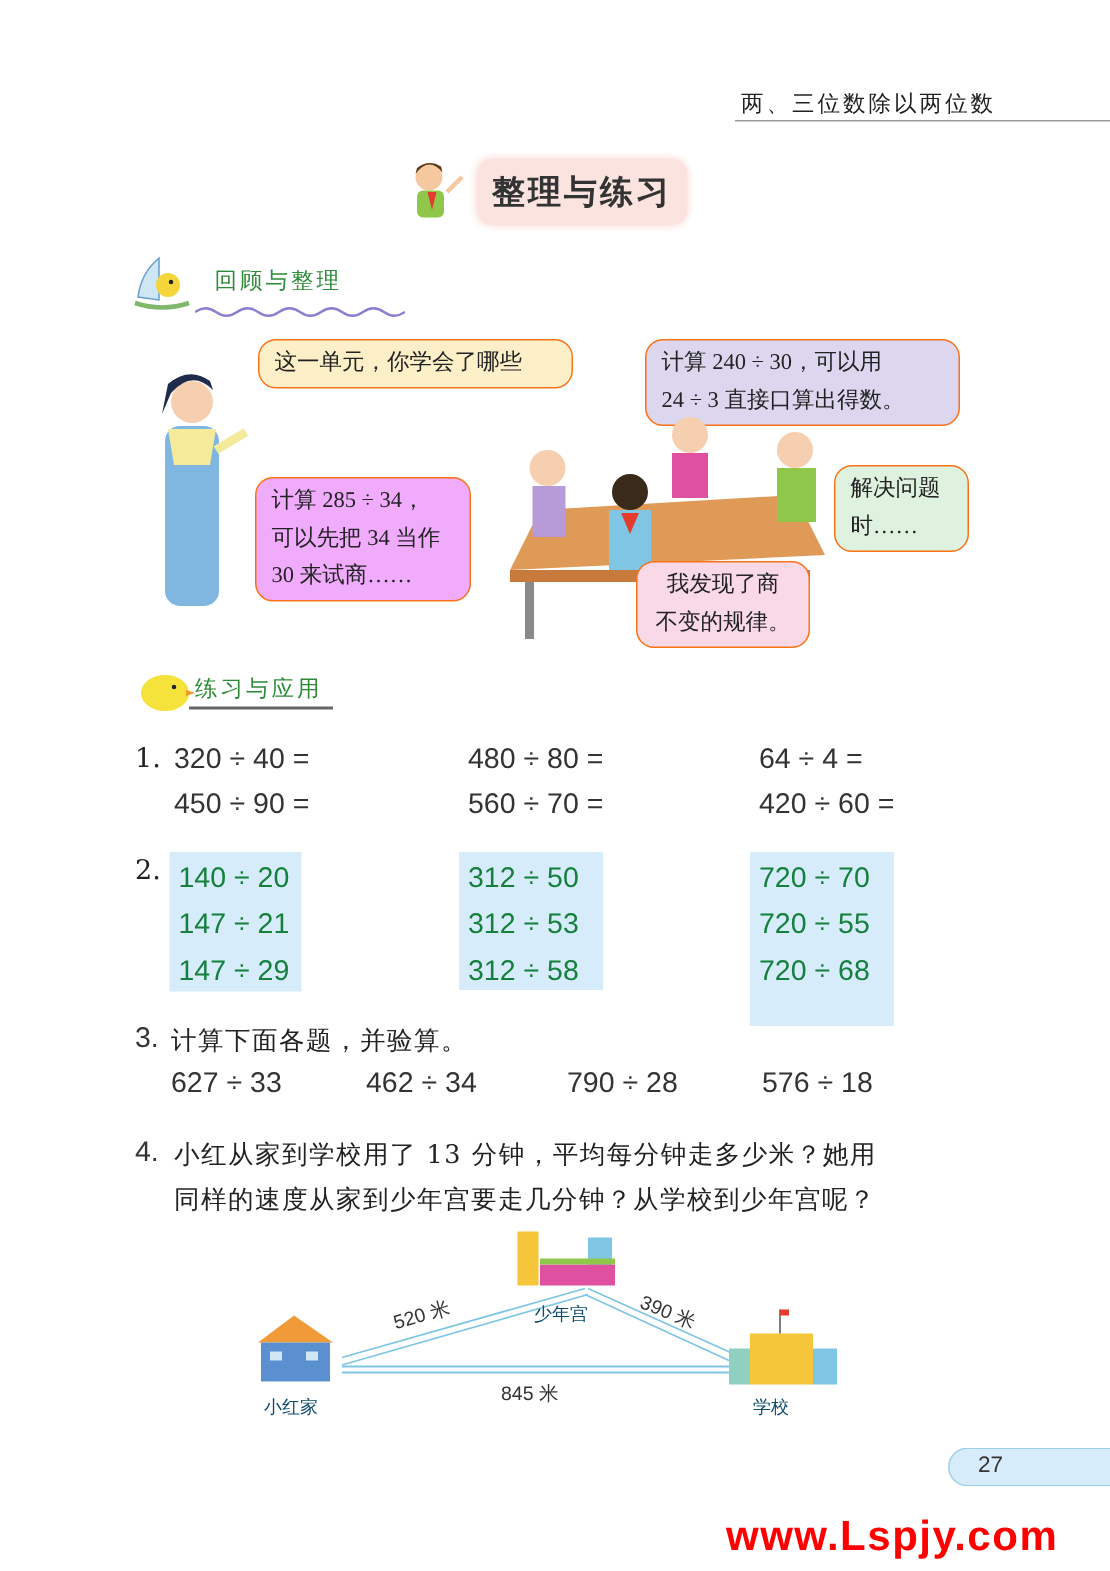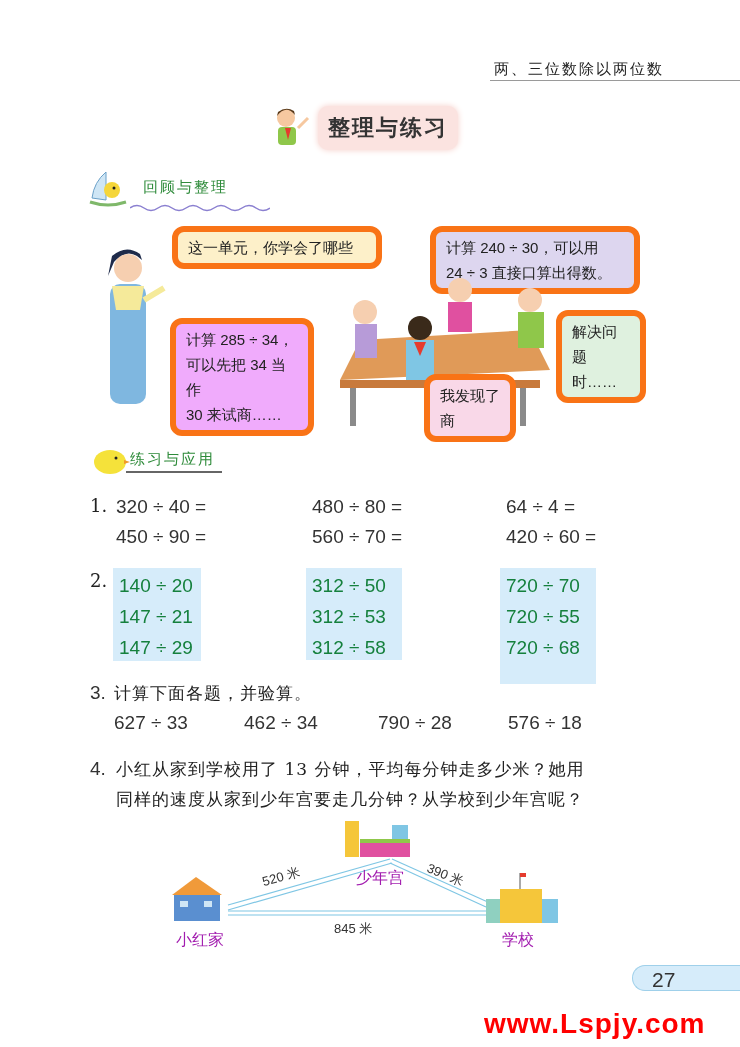--- a/index.html
+++ b/index.html
@@ -6,38 +6,38 @@
   body { width: 740px; height: 1047px; background: #ffffff; position: relative; overflow: hidden;
          font-family: "DejaVu Sans", sans-serif; color: #231f20; }
   .abs { position: absolute; }
   .header-line { left: 490px; top: 80px; width: 250px; height: 1px; background: #9a9a9a; }
   .header-title { left: 494px; top: 60px; font-size: 15px; font-family: "DejaVu Serif", serif; letter-spacing: 2px; color: #222; }
   .title-box { left: 318px; top: 106px; width: 140px; height: 44px; background: #fbe3e0; border-radius: 10px;
                box-shadow: 0 0 6px #f6cfc9; display: flex; align-items: center; justify-content: center;
                font-size: 22px; font-weight: bold; color: #333; letter-spacing: 2px; }
   .boy-icon { left: 272px; top: 106px; width: 40px; height: 44px; }
   .sec-label { font-size: 15px; color: #2e8b3a; letter-spacing: 2px; }
-  .bubble { position: absolute; border-radius: 12px; border: 6px solid #f97316; font-family: Liberation Sans, sans-serif;
+  .bubble { position: absolute; border-radius: 12px; border: 1px solid #f97316; font-family: Liberation Serif, serif;
             font-size: 15px; line-height: 25px; padding: 3px 10px; color: #222; }
   .b-yellow { background: #fdf0c9; }
   .b-purple { background: #ddd6ef; }
   .b-blue { background: #f0abfc; }
   .b-green { background: #dff1df; }
   .b-pink { background: #f9d8e8; }
   .num { font-family: "Liberation Sans", sans-serif; font-size: 19px; color: #333; }
   .qnum { font-family: "DejaVu Serif", serif; font-size: 18px; color: #222; }
   .box-blue { background: #d6ecfa; position: absolute; padding: 2px 6px; }
   .box-blue div { font-family: "Liberation Sans", sans-serif; font-size: 19px; line-height: 31px; color: #15803d; }
   .cn { font-family: "DejaVu Serif", serif; font-size: 17px; color: #222; letter-spacing: 1px; }
   .page-num-tab { left: 632px; top: 965px; width: 108px; height: 26px; background: #d6ecfa; border-radius: 13px 0 0 13px;
                   border: 1px solid #9fd0ea; border-right: none; }
-  .page-num { left: 652px; top: 968px; font-family: "Liberation Sans", sans-serif; font-size: 21px; color: #333; }
+  .page-num { left: 652px; top: 968px; font-family: "Liberation Sans", sans-serif; font-size: 15px; color: #333; }
   .watermark { left: 484px; top: 1008px; font-family: "Liberation Sans", sans-serif; font-weight: bold; font-size: 28px;
                color: #ff0000; letter-spacing: 1px; }
-  .map-label { font-family: "DejaVu Serif", serif; font-size: 16px; color: #a21caf; }
+  .map-label { font-family: "DejaVu Serif", serif; font-size: 12px; color: #0c4a6e; }
   .dist { font-family: "Liberation Sans", sans-serif; font-size: 13px; color: #333; }
 </style>
 </head>
 <body>
 
 <div class="abs header-title">两、三位数除以两位数</div>
 <div class="abs header-line"></div>
 
 <div class="abs boy-icon">
   <svg width="40" height="44" viewBox="0 0 40 44">
@@ -101,22 +101,23 @@
       <rect x="198" y="42" width="26" height="36" fill="#8fc74a"></rect>
     <circle cx="100" cy="58" r="12" fill="#3a2a1a"></circle>
       <rect x="86" y="70" width="28" height="40" fill="#7fc6e4"></rect>
     <path d="M94 72 L100 86 L106 72Z" fill="#e53b2e"></path>
   </svg>
 </div>
 <div class="bubble b-green" style="left:556px;top:310px;width:90px;">
   <div>解决问题</div>
   <div>时……</div>
 </div>
-<div class="bubble b-pink" style="left:424px;top:374px;width:92px;">
+<div class="bubble b-pink" style="left:424px;top:374px;width:116px;text-align:center;">
   <div>我发现了商</div>
+  <div>不变的规律。</div>
 </div>
 
 <div class="abs" style="left:90px;top:444px;width:40px;height:32px;">
   <svg width="40" height="32" viewBox="0 0 40 32">
     <ellipse cx="20" cy="18" rx="16" ry="12" fill="#f5e23a"></ellipse>
       <circle cx="26" cy="14" r="1.5" fill="#222"></circle>
     <path d="M34 16 L40 18 L34 20Z" fill="#f09a2a"></path>
   </svg>
 </div>
 <div class="abs sec-label" style="left:130px;top:450px;">练习与应用</div>

